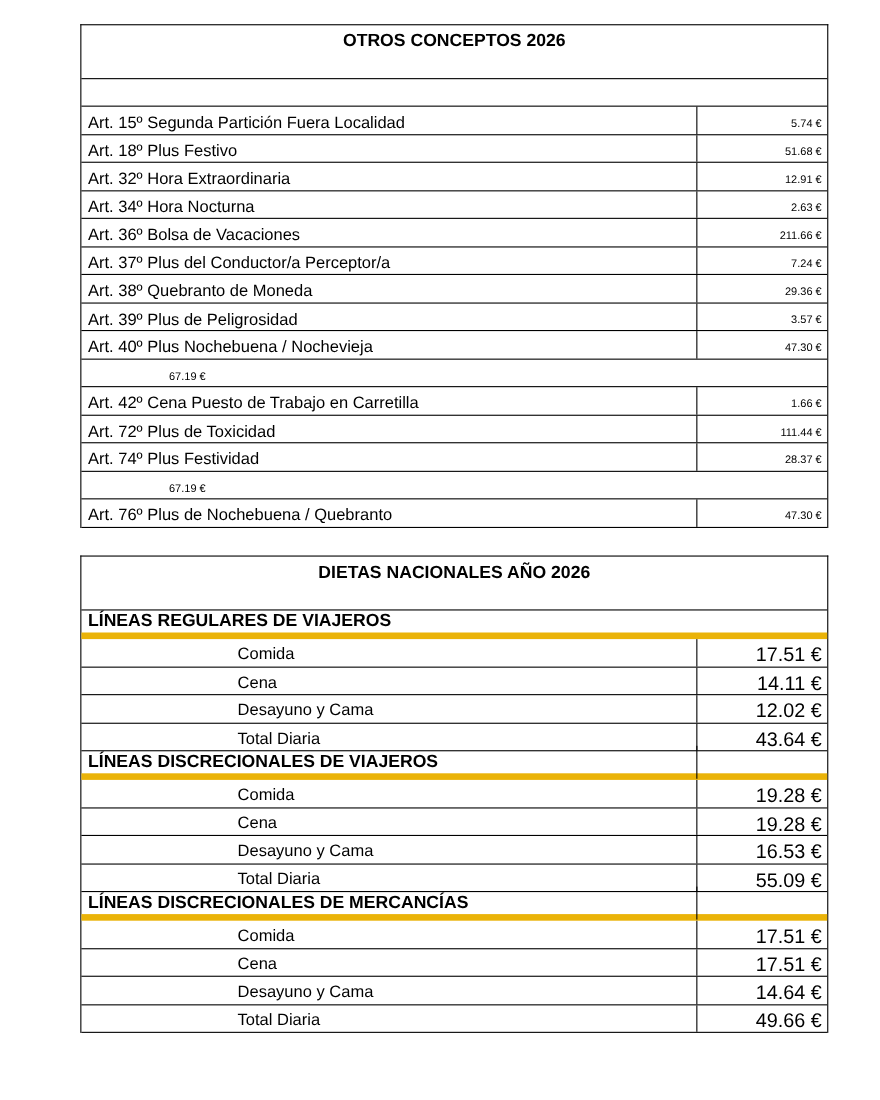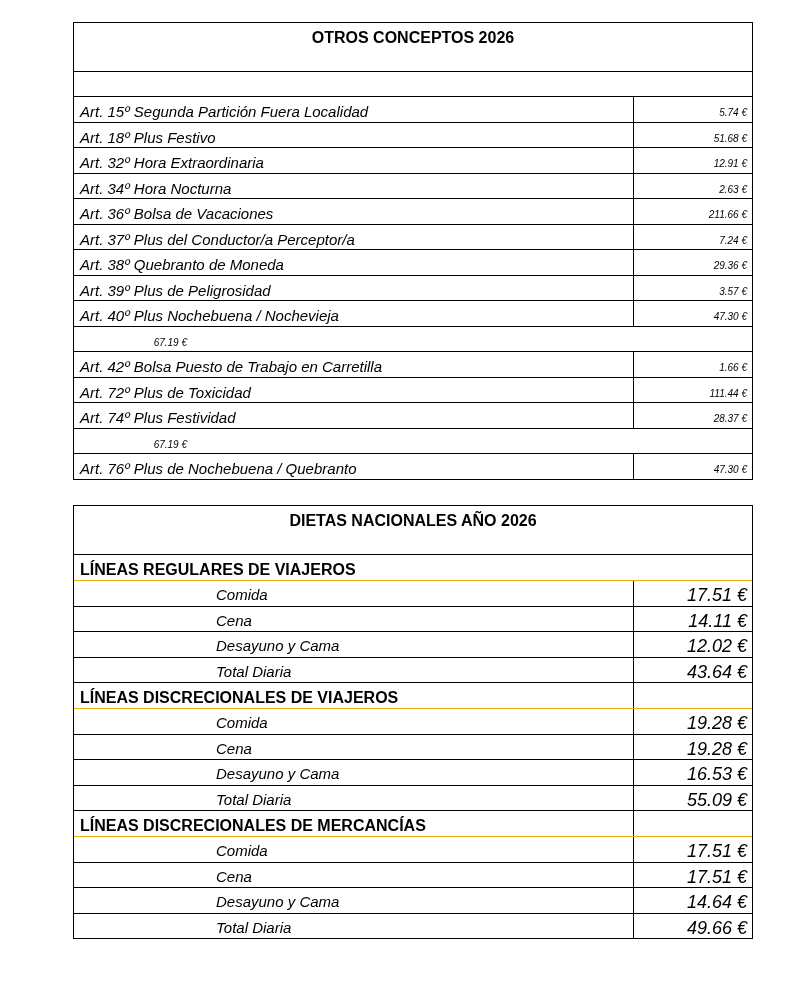--- a/index.html
+++ b/index.html
@@ -2,28 +2,28 @@
 <html><head>
   <meta charset="utf-8">
   <style>
     html, body { margin: 0; padding: 0; background: #ffffff; }
     body { width: 800px; height: 1000px; position: relative; font-family: "Liberation Sans", sans-serif; color: #000; overflow: hidden; }
     .tbl { position: absolute; left: 61px; width: 680px; border-left: 1px solid #000; border-right: 1px solid #000; box-sizing: border-box; margin-left: 12px; }
     #t1 { top: 22px; border-top: 1px solid #000; }
     #t2 { top: 505px; border-top: 1px solid #000; }
     .title-row { height: 49px; border-bottom: 1px solid #000; text-align: center; font-weight: bold; font-size: 16px; line-height: 30px; box-sizing: border-box; }
     .empty-row { height: 25px; border-bottom: 1px solid #000; box-sizing: border-box; }
-    .row { display: flex; height: 25.5px; border-bottom: 1px solid #000; box-sizing: border-box; font-style: italic; }
+    .row { display: flex; height: 25.5px; border-bottom: 1px solid #000; box-sizing: border-box; }
     .row .lbl { flex: 1; font-size: 15px; padding-left: 6px; line-height: 28px; white-space: nowrap; border-right: 1px solid #000; }
     .row .val { width: 118px; text-align: right; padding-right: 5px; box-sizing: border-box; }
     #t1 .row .val { font-size: 10px; line-height: 32px; }
     #t1 .row .lbl { line-height: 30px; }
     #t2 .row .val { font-size: 18px; line-height: 28px; }
     #t2 .row .lbl { padding-left: 142px; }
-    .sec-row { display: flex; height: 26px; border-bottom: 1px solid #eab308; box-sizing: border-box; }
+    .sec-row { display: flex; height: 26px; border-bottom: 6px solid #eab308; box-sizing: border-box; align-items: center; }
     .sec-row .sec-lbl { flex: 1; font-weight: bold; font-size: 16px; padding-left: 6px; line-height: 30px; white-space: nowrap; }
     .sec-row .sec-val { width: 118px; box-sizing: border-box; }
     .sec-row.div .sec-lbl { border-right: 1px solid #000; }
   </style>
 </head>
 <body>
 
 <div class="tbl" id="t1">
   <div class="title-row">OTROS CONCEPTOS 2026</div>
   <div class="empty-row"></div>
@@ -61,21 +61,21 @@
         <div class="val">3.57 €</div>
       </div>
       <div class="row">
         <div class="lbl">Art. 40º Plus Nochebuena / Nochevieja</div>
         <div class="val">47.30 €</div>
       </div>
       <div class="row">
         <div class="val">67.19 €</div>
       </div>
       <div class="row">
-        <div class="lbl">Art. 42º Bolsa Puesto de Trabajo en Carretilla</div>
+        <div class="lbl">Art. 42º Cena Puesto de Trabajo en Carretilla</div>
         <div class="val">1.66 €</div>
       </div>
       <div class="row">
         <div class="lbl">Art. 72º Plus de Toxicidad</div>
         <div class="val">111.44 €</div>
       </div>
       <div class="row">
         <div class="lbl">Art. 74º Plus Festividad</div>
         <div class="val">28.37 €</div>
       </div>

